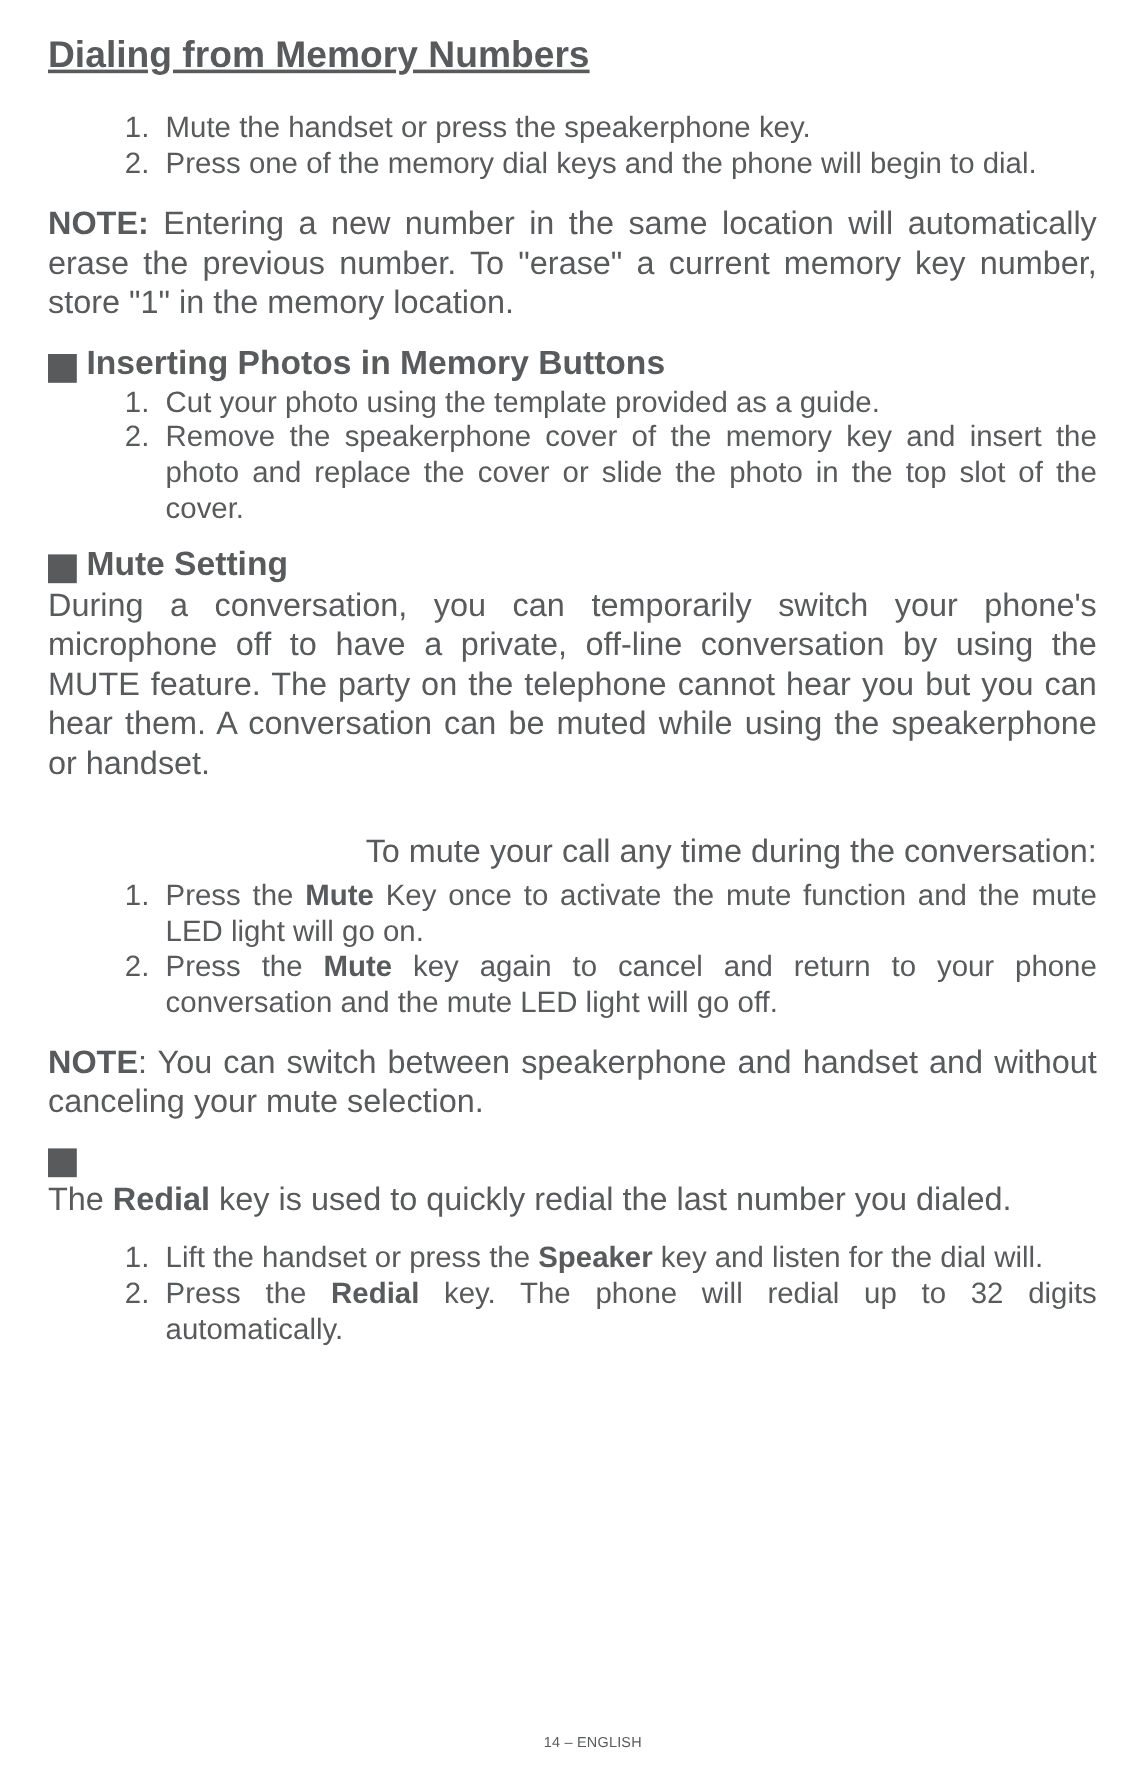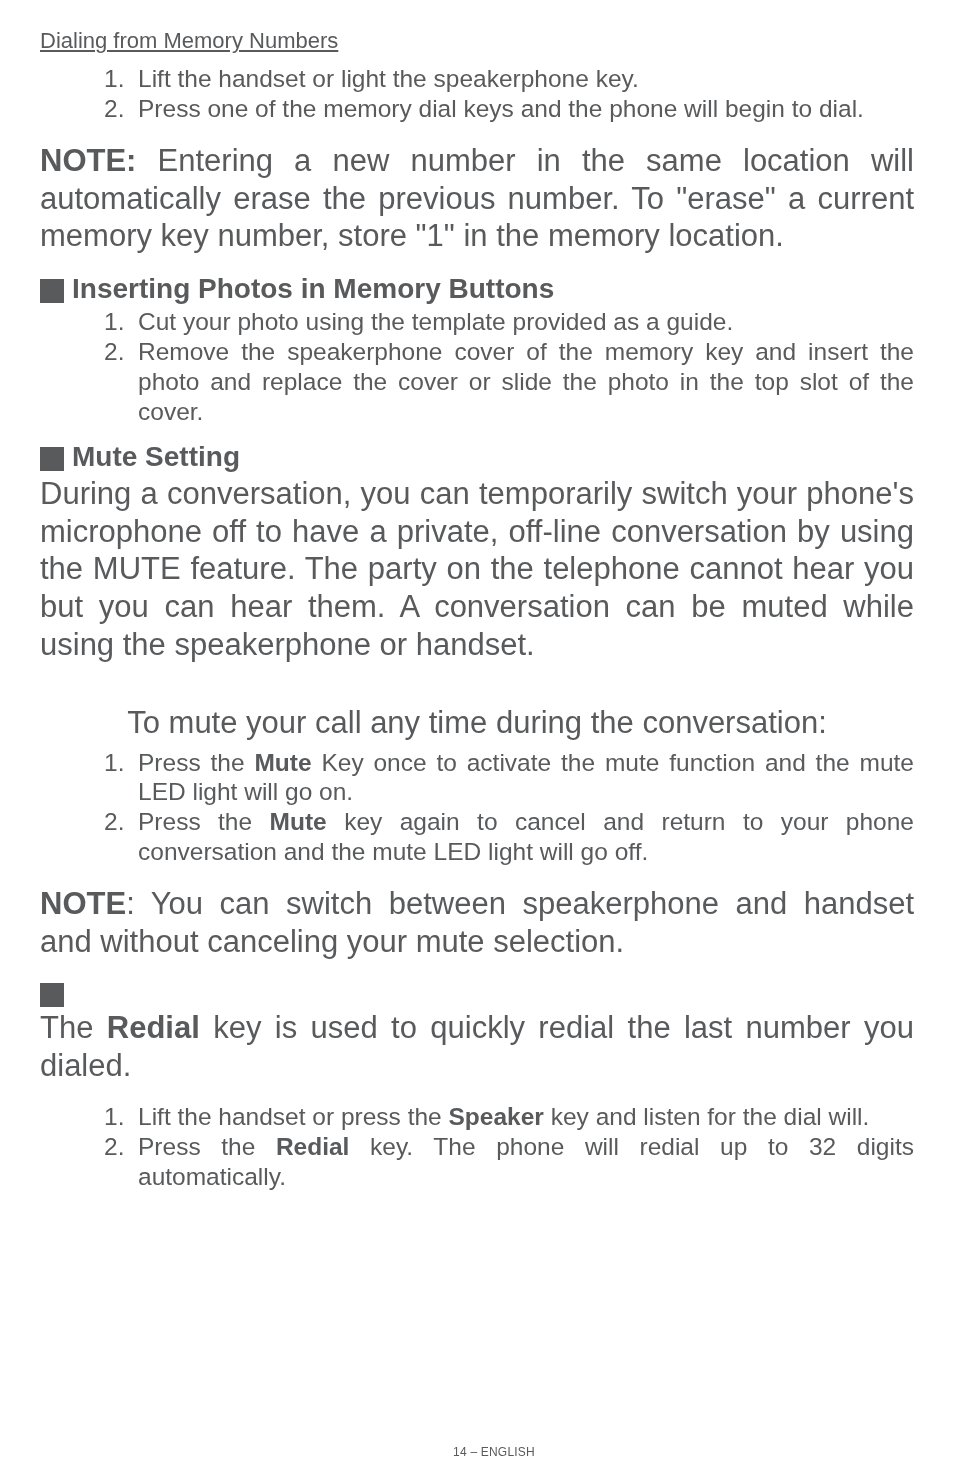--- a/index.html
+++ b/index.html
@@ -6,50 +6,50 @@
   body {
     background: #fff;
     font-family: Arial, Helvetica, sans-serif;
     color: #595a5c;
     width: 954px;
     height: 1475px;
     padding: 28px 40px 0 40px;
     position: relative;
   }
   .underline-heading {
-    font-weight: 400;
+    font-weight: 700;
     text-decoration: underline;
-    font-size: 22px;
-    margin-bottom: 10px;
+    font-size: 31px;
+    margin-bottom: 28px;
   }
   .ol {
     list-style: none;
     margin-left: 64px;
     margin-bottom: 18px;
   }
   .ol .li {
     display: flex;
     font-size: 24.5px;
     line-height: 1.22;
     text-align: justify;
   }
   .ol .num {
     min-width: 34px;
   }
   .ol .txt { flex: 1; }
   .para {
-    font-size: 31px;
+    font-size: 27px;
     line-height: 1.22;
     text-align: justify;
     margin-bottom: 18px;
   }
   .para.tight { margin-bottom: 6px; }
   .section-head {
     display: flex;
-    align-items: center;
+    align-items: flex-end;
     gap: 8px;
     margin-bottom: 2px;
   }
   .box {
     display: inline-block;
     width: 24px;
     height: 24px;
     background: #595a5c;
     margin-top: 4px;
   }
@@ -69,21 +69,21 @@
   }
 </style>
 </head>
 <body>
 
 <div class="underline-heading">Dialing from Memory Numbers</div>
 
 <div class="ol">
   <div class="li">
     <span class="num">1.</span>
-    <span class="txt">Lift the handset or light the speakerphone key.</span>
+    <span class="txt">Mute the handset or press the speakerphone key.</span>
   </div>
   <div class="li">
     <span class="num">2.</span>
     <span class="txt">Press one of the memory dial keys and the phone will begin to dial.</span>
   </div>
 </div>
 
 <p class="para">
   <b>NOTE:</b><span> Entering a new number in the same location will automatically erase the previous number.  To "erase" a current memory key number, store "1" in the memory location.</span>
 </p>
@@ -101,21 +101,21 @@
     <span class="num">2.</span>
     <span class="txt">Remove the speakerphone cover of the memory key and insert the photo and replace the cover or slide the photo in the top slot of the cover.</span>
   </div>
 </div>
 
 <div class="section-head">
   <span class="box"></span>
   <span class="section-title">Mute Setting</span>
 </div>
 <p class="para">During a conversation, you can temporarily switch your phone's microphone off to have a private, off-line conversation by using the MUTE feature. The party on the telephone cannot hear you but you can hear them. A conversation can be muted while using the speakerphone or handset.</p>
-<p class="para tight" style="text-align:center;margin-top:40px;">To mute your call any time during the conversation:</p>
+<p class="para tight" style="text-align:right;margin-top:40px;">To mute your call any time during the conversation:</p>
 <div class="ol">
   <div class="li">
     <span class="num">1.</span>
     <span class="txt"><span>Press the </span><b>Mute</b><span> Key once to activate the mute function and the mute LED light will go on.</span></span>
   </div>
   <div class="li">
     <span class="num">2.</span>
     <span class="txt"><span>Press the </span><b>Mute</b><span> key again to cancel and return to your phone conversation and the mute LED light will go off.</span></span>
   </div>
 </div>

